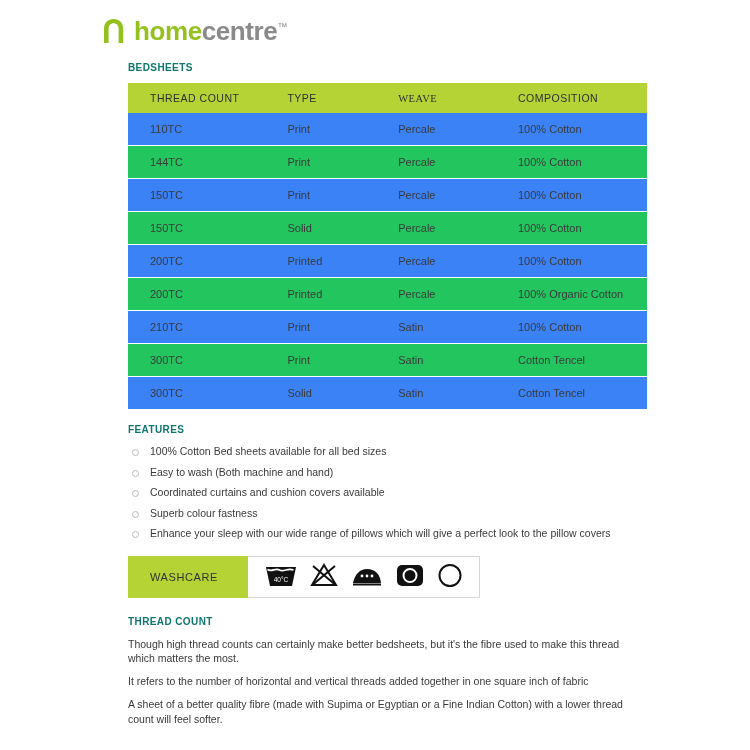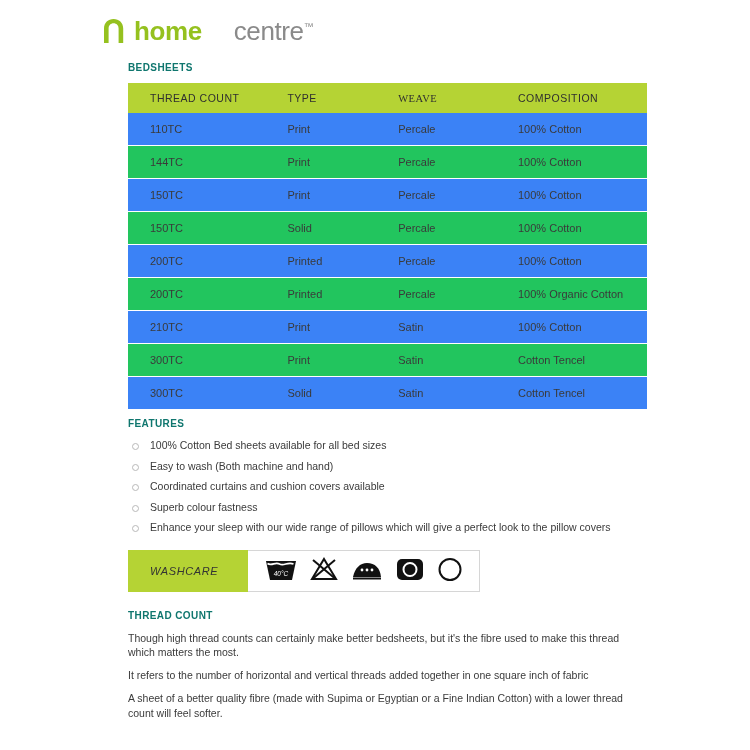--- a/index.html
+++ b/index.html
@@ -38,22 +38,21 @@
     letter-spacing: -0.4px;
     line-height: 1;
     white-space: nowrap;
   }
   .brand-home {
     color: #95c11f;
     font-weight: 700;
   }
   .brand-centre {
     color: #8a8a8a;
-    font-weight: 400;
-    margin-left: 32px;
+    font-weight: 700;
   }
   .brand-tm {
     color: #8a8a8a;
     font-size: 10px;
     vertical-align: super;
     font-weight: 400;
   }
 
   
   .content {
@@ -96,21 +95,21 @@
     border-bottom: 1px solid #ffffff;
   }
   table.spec tbody td.c1 { padding-left: 18px; }
   table.spec tbody td.c2 { padding-left: 18px; }
   table.spec tbody td.c3 { padding-left: 18px; }
   table.spec tbody tr.odd td { background: #3b82f6; }
   table.spec tbody tr.even td { background: #22c55e; }
 
   
   .features {
-    margin-top: 8px;
+    margin-top: 14px;
   }
   ul.feature-list {
     list-style: none;
     margin: 0;
     padding: 0;
   }
   ul.feature-list li {
     position: relative;
     padding: 0 0 0 22px;
     margin-bottom: 8px;
@@ -129,21 +128,20 @@
     background: #ffffff;
     display: block;
   }
 
   
   .washcare {
     display: flex;
     align-items: stretch;
     margin-top: 16px;
     height: 42px;
-    font-style: italic;
   }
   .washcare-label {
     background: #b5d334;
     color: #333333;
     font-size: 11px;
     letter-spacing: 0.6px;
     display: flex;
     align-items: center;
     padding-left: 22px;
     width: 120px;

